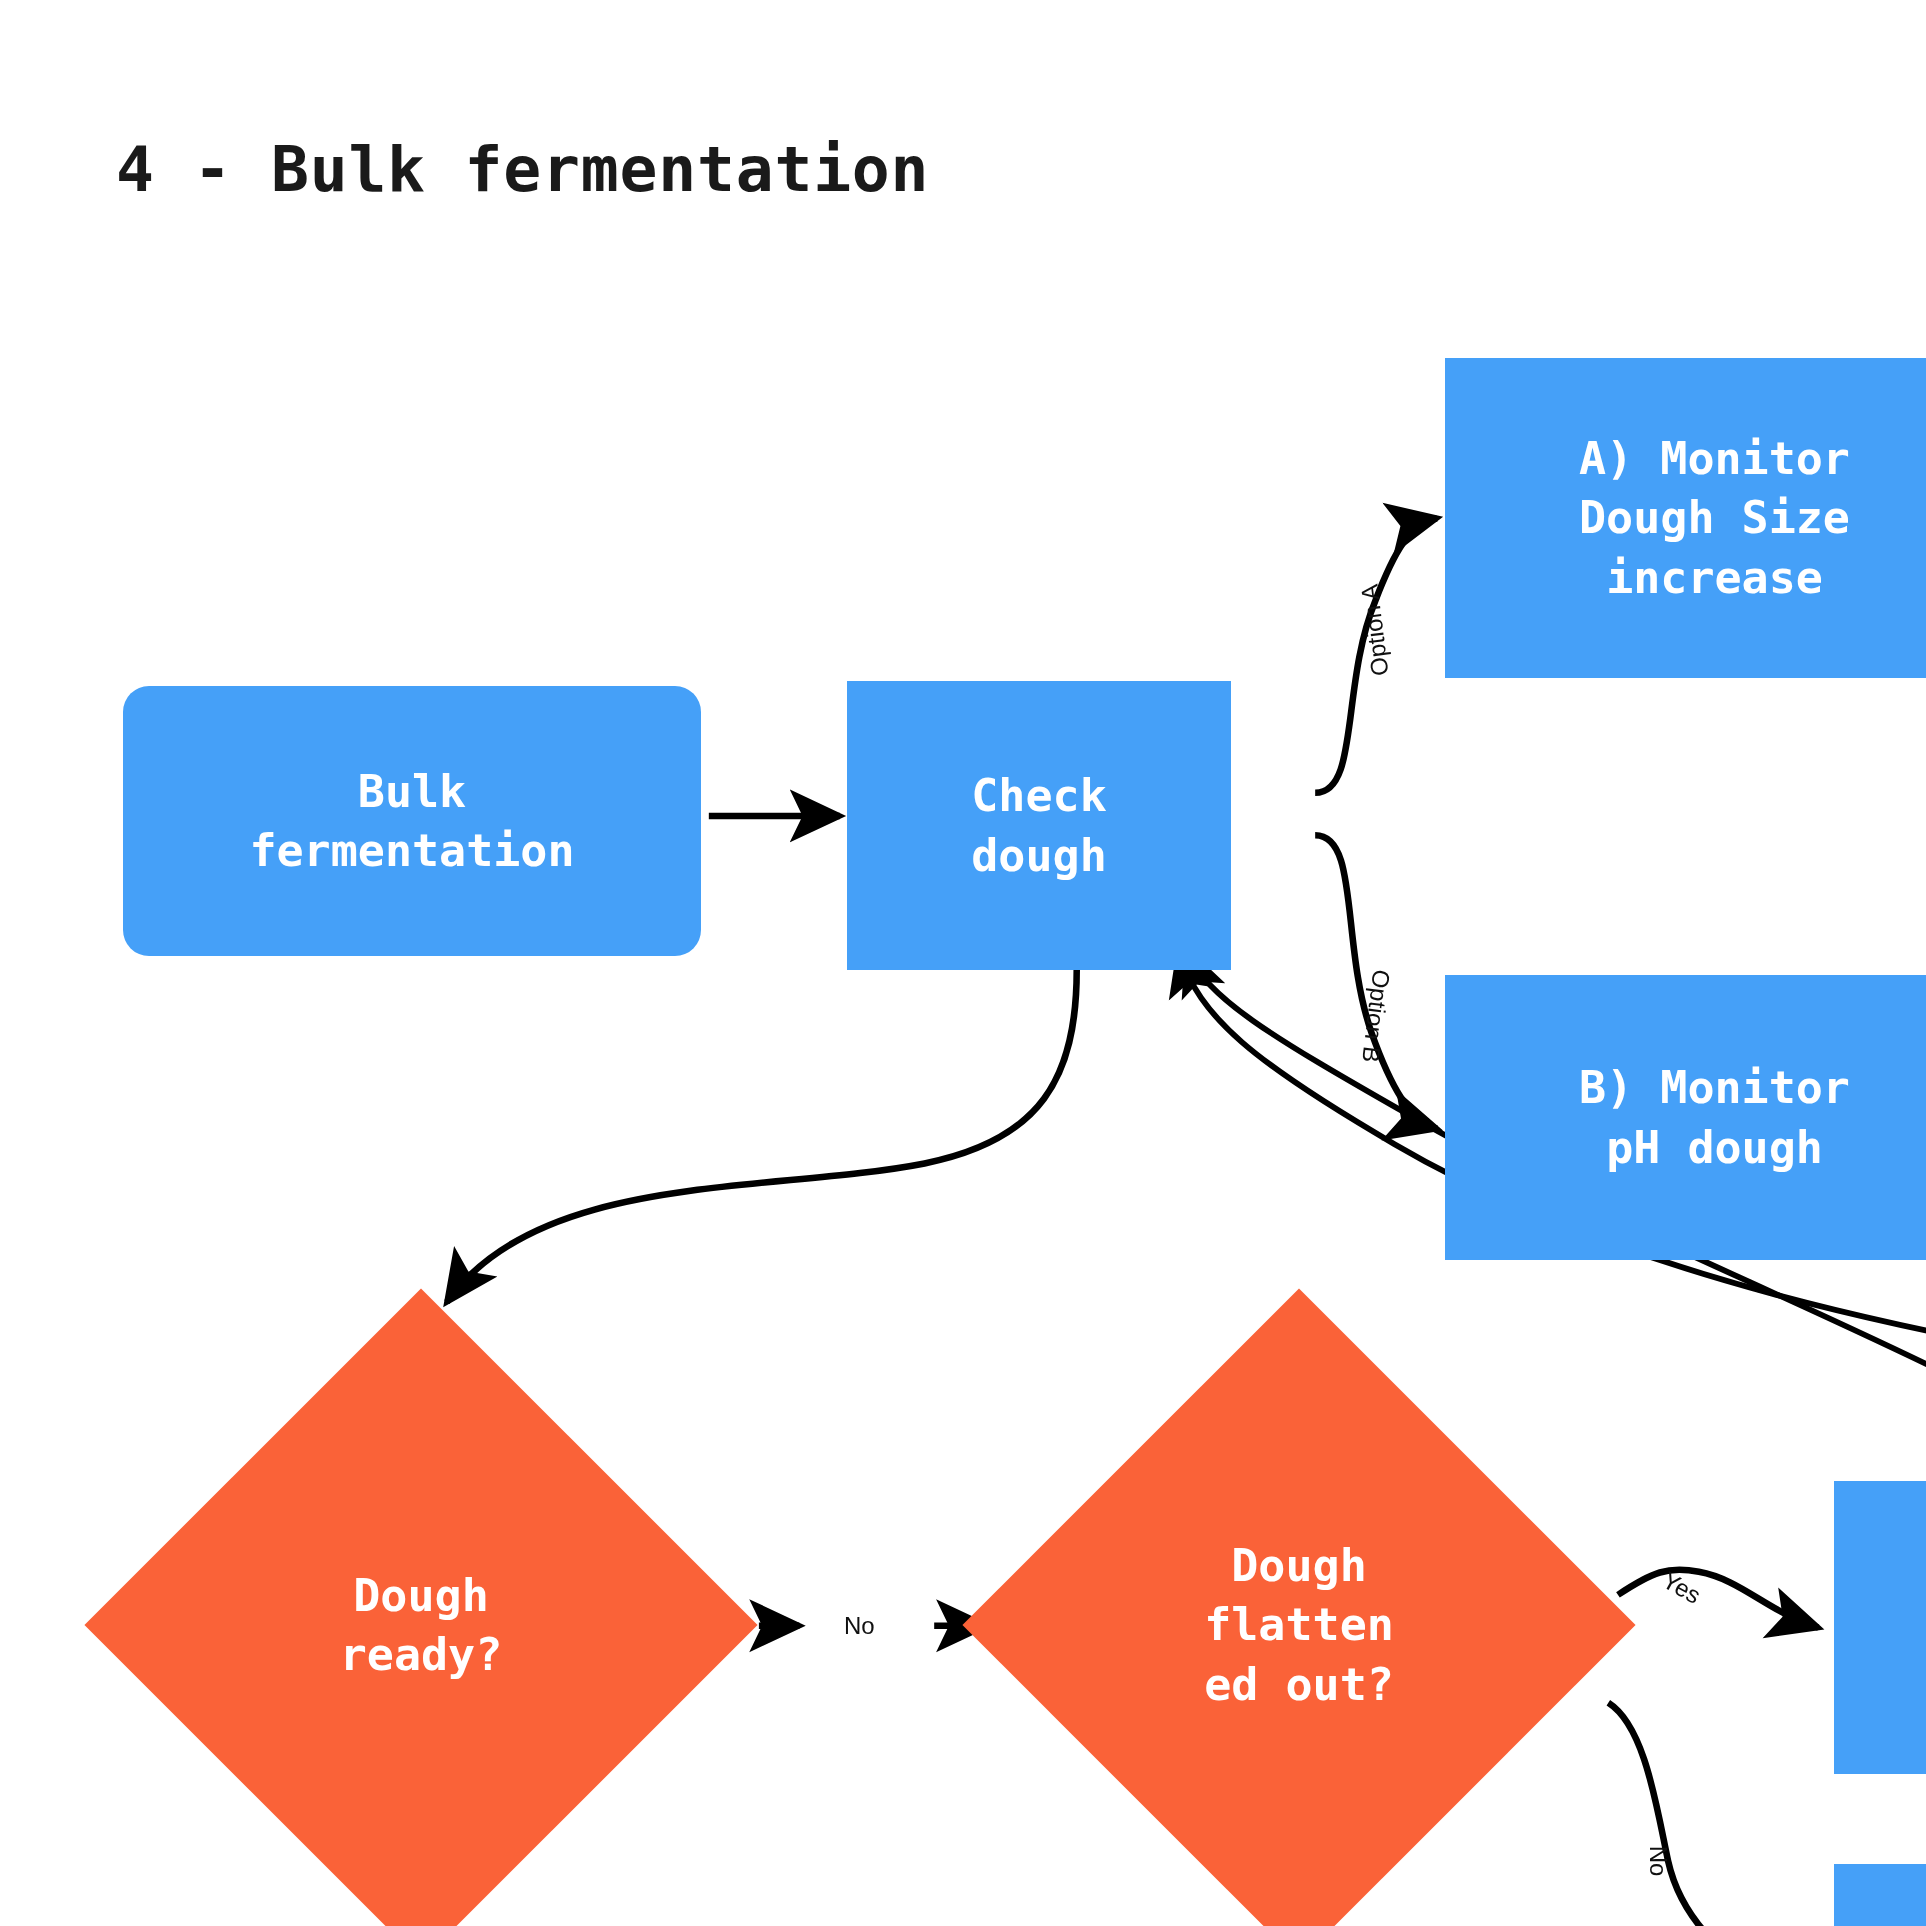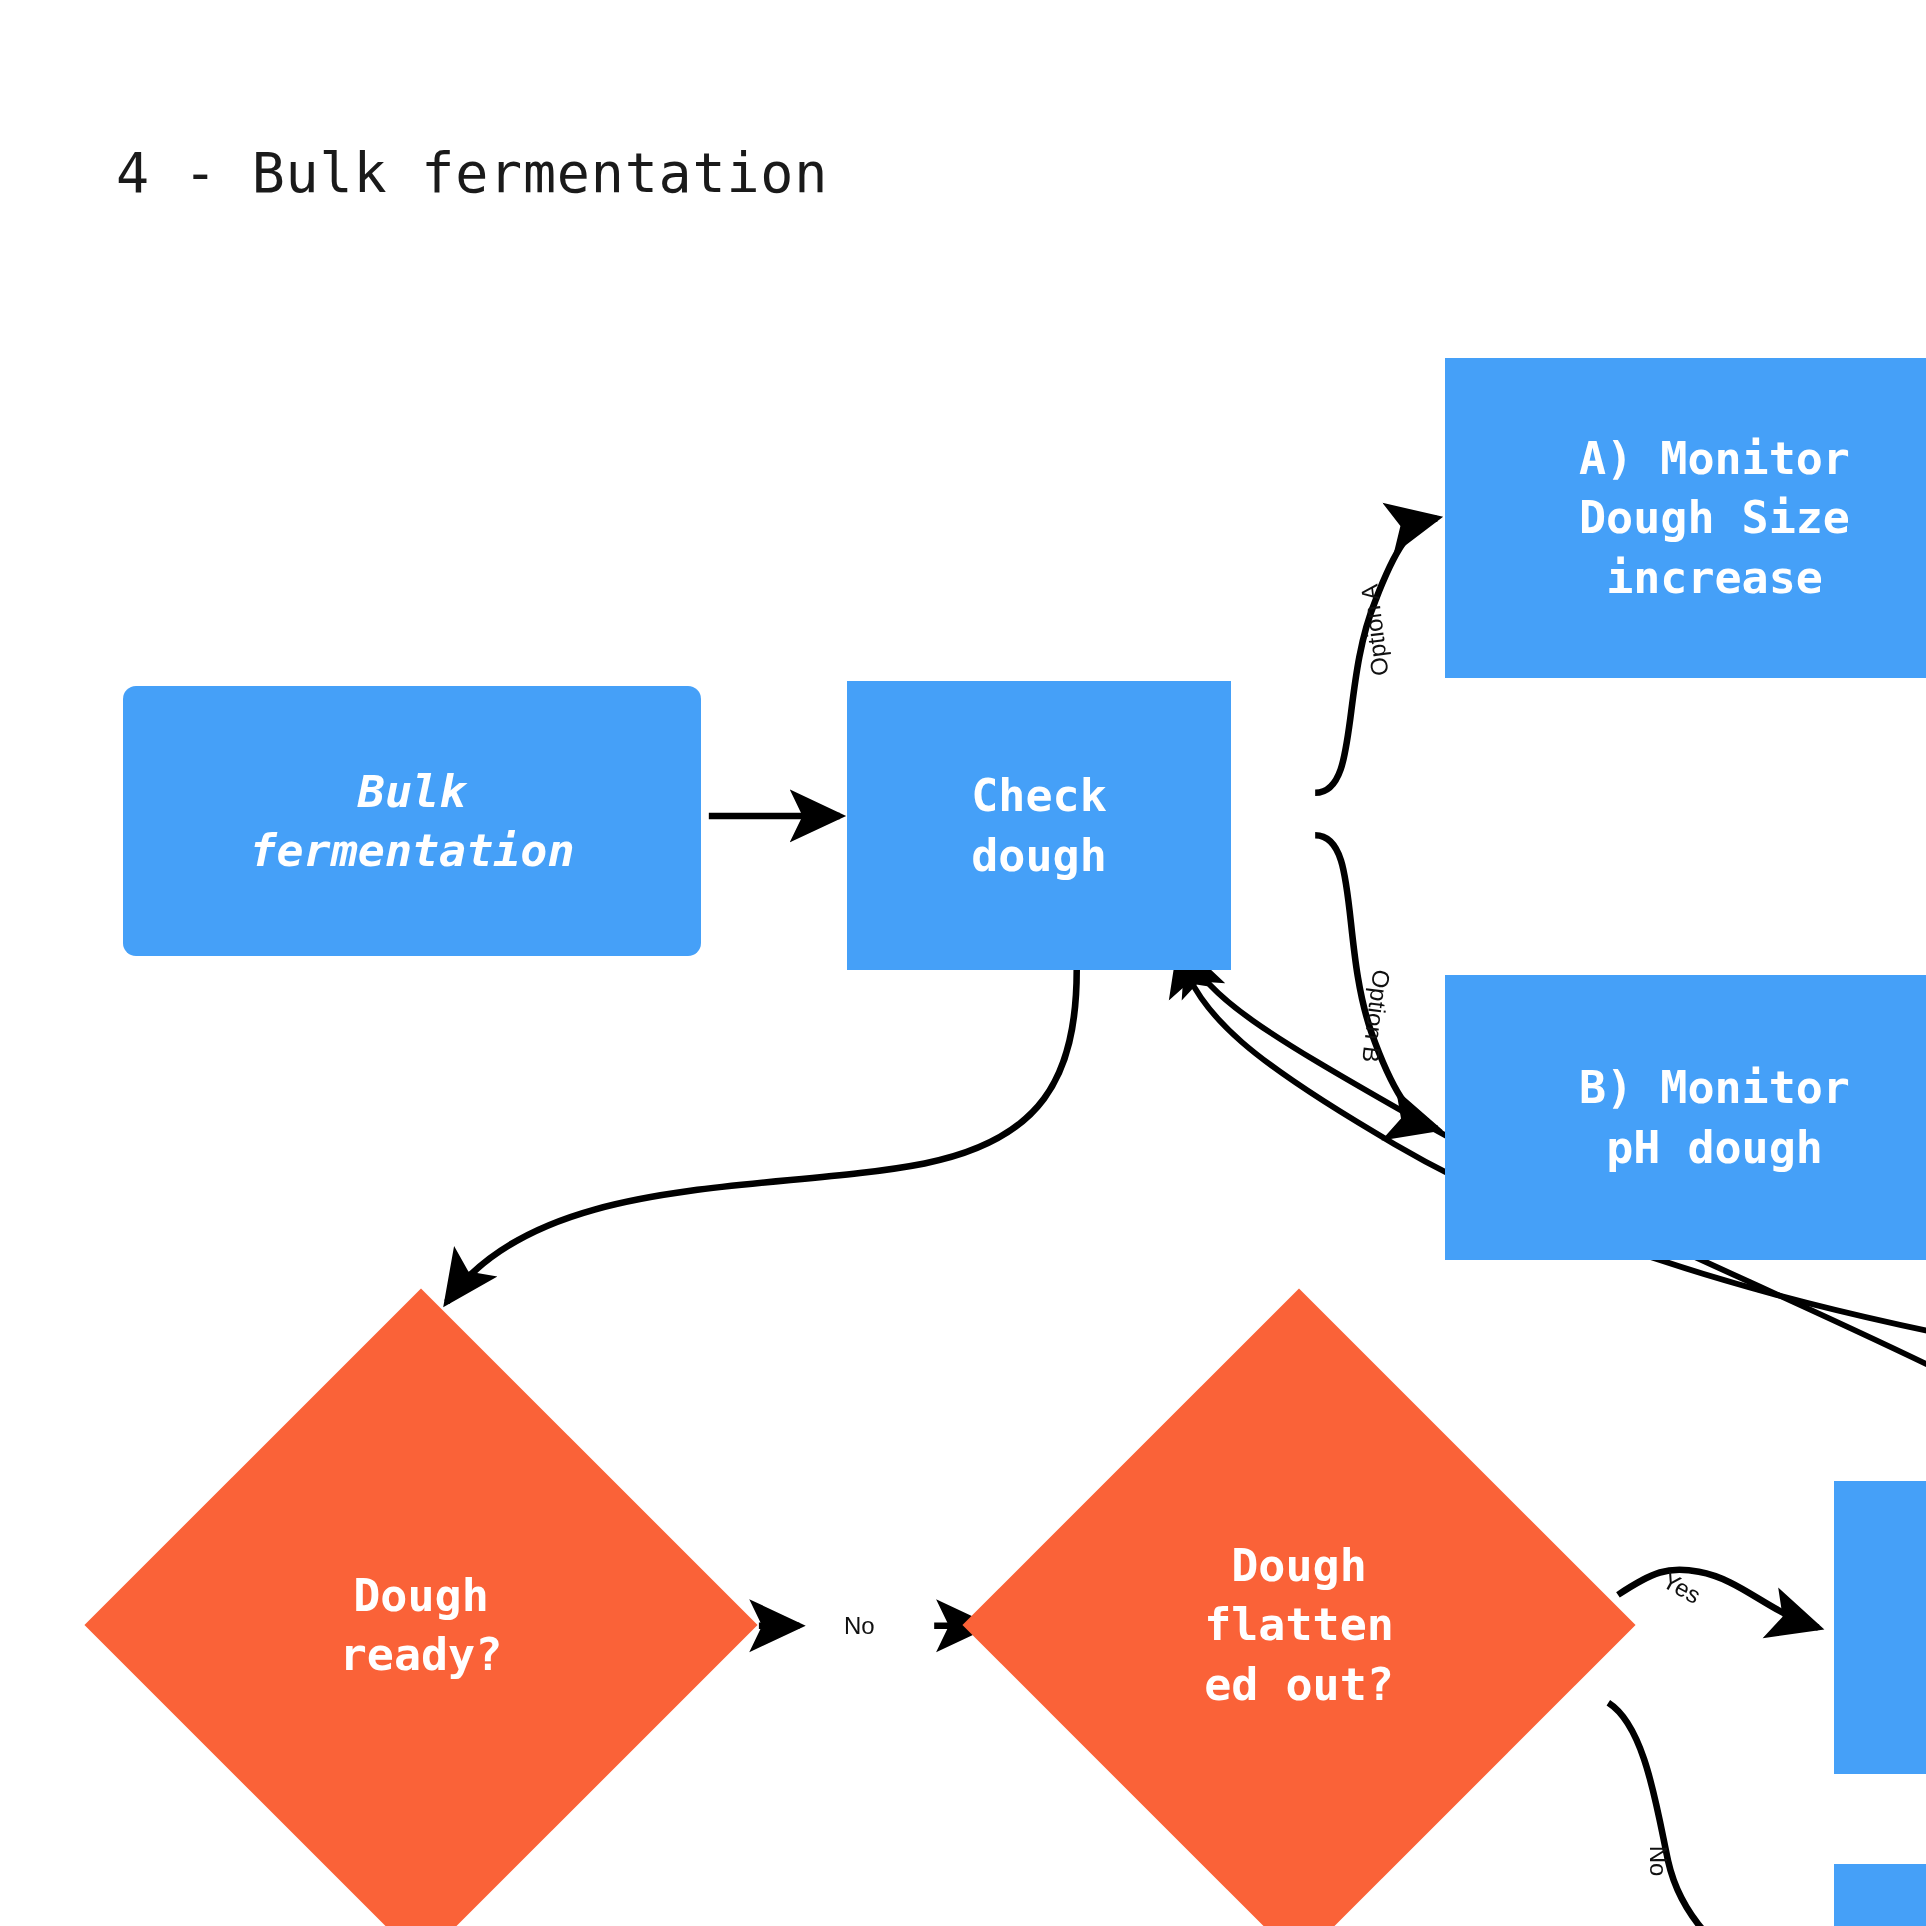--- a/index.html
+++ b/index.html
@@ -18,24 +18,24 @@
   #canvas {
     position: absolute;
     top: 0; left: 0;
     width: 2848px;
     height: 2553px;
   }
 
   .title {
     position: absolute;
     left: 116px;
-    top: 141px;
+    top: 133px;
     font-family: "DejaVu Sans Mono", monospace;
-    font-weight: normal;
-    font-size: 55px;
+    font-weight: bold;
+    font-size: 63px;
     letter-spacing: 0.8px;
     color: #1a1a1a;
     white-space: nowrap;
   }
 
   
   .node {
     position: absolute;
     box-sizing: border-box;
     display: flex;
@@ -45,21 +45,21 @@
   }
 
   .proc {
     background: #45a0f8;
     color: #ffffff;
     font-family: "DejaVu Sans Mono", monospace;
     font-weight: bold;
     line-height: 1.32;
     white-space: pre-line;
   }
-  .proc.rounded { border-radius: 13px; font-style: italic; }
+  .proc.rounded { border-radius: 26px; }
 
   .diamond-wrap {
     position: absolute;
   }
   .diamond-shape {
     position: absolute;
     inset: 0;
     background: #fa6238;
     transform: rotate(45deg);
   }

